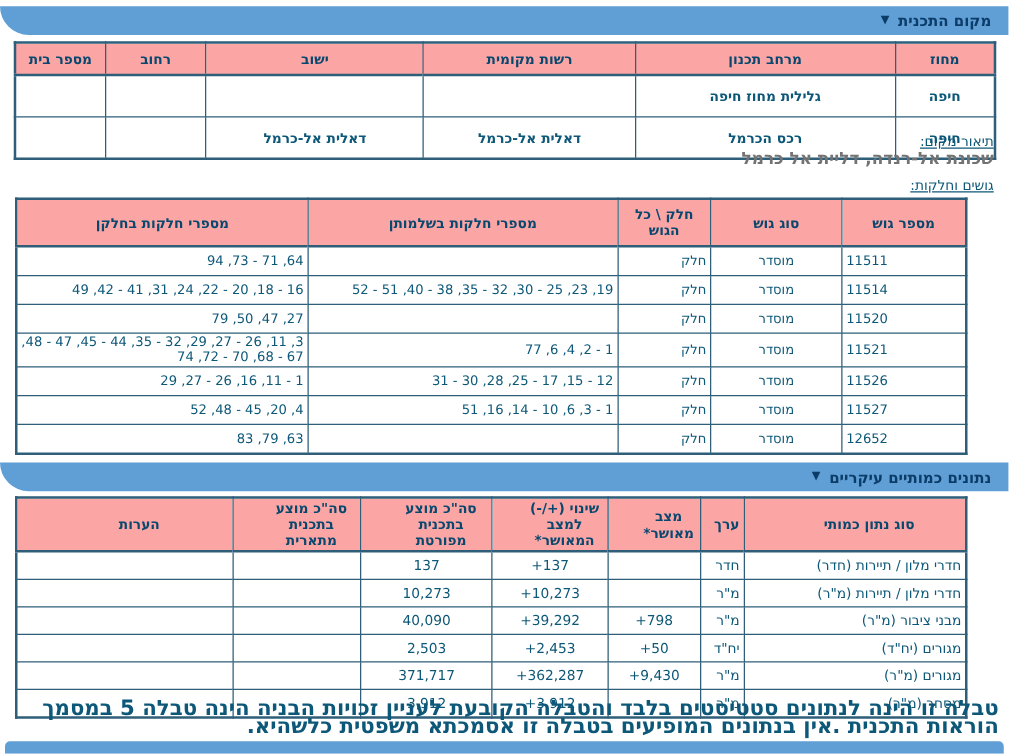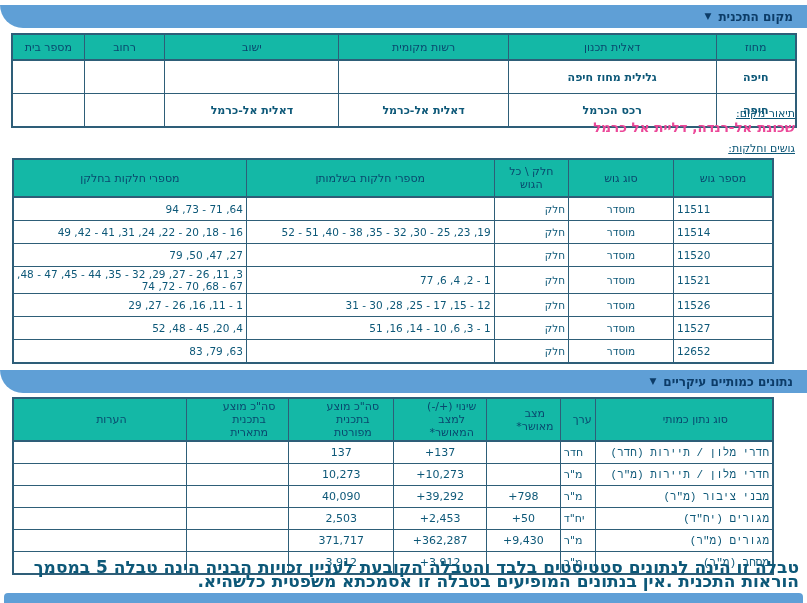--- a/index.html
+++ b/index.html
@@ -28,56 +28,56 @@
 
   
   table {
     border-collapse:collapse; table-layout:fixed;
     font-size:11px; color:#0d5878;
     position:absolute; background:#fff;
     border:2px solid #2e5e78;
   }
   th, td { border:1px solid #2e5e78; overflow:hidden; padding:1px 3px; vertical-align:middle; }
   thead th {
-    color:#09486e; font-weight:normal; text-align:center;
-    border-bottom:2px solid #2e5e78; background:#14b8a6;
+    color:#09486e; font-weight:bold; text-align:center;
+    border-bottom:2px solid #2e5e78; background:#fca5a5;
   }
 
   
   #loc-table { top:33px; right:10px; width:786px; }
   #loc-table thead th { height:22px; }
   #loc-table tbody td { height:30px; text-align:center;font-weight:bold; }
 
   
   .inline-label {
     position:absolute; right:12px; font-size:11px; color:#0d5878;
     text-decoration:underline; cursor:pointer;
   }
   #desc-label { top:107px;text-align:center; }
   #parcels-label { top:142px; }
   .place-desc {
     position:absolute; right:12px; top:119px;
-    font-size:13.5px; font-weight:bold; color:#ec4899;
+    font-size:13.5px; font-weight:bold; color:#737373;
   }
 
   
   #parcels-table { top:158px; right:33px; width:762px; }
   #parcels-table thead th { height:34px; }
   #parcels-table tbody td { height:20px; font-size:10.5px; }
   #parcels-table td.c-gush   { text-align:left; }
   #parcels-table td.c-type   { text-align:center; }
   #parcels-table td.c-part   { text-align:right; }
   #parcels-table td.c-list   { }
 
   
   #q-table { top:397px; right:33px; width:762px; }
   #q-table thead th { height:38px;padding-left:26px; }
   #q-table tbody td { height:19px;margin-top:36px; }
-  #q-table td.c-name { text-align:right;font-family:Liberation Mono, monospace; }
-  #q-table td.c-unit { text-align:left; }
+  #q-table td.c-name { text-align:right; }
+  #q-table td.c-unit { text-align:right; }
   #q-table td.c-num  { text-align:center; direction:ltr; }
   #q-table td.c-note { text-align:right; }
 
   .footnote {
     position:absolute; top:560px; right:8px; width:792px;
     font-size:17px; font-weight:bold; color:#0d5878;
     text-align:right; line-height:14px;
   }
 </style>
 </head>
@@ -95,21 +95,21 @@
       <col style="width:10.2%">
         <col style="width:26.5%">
         <col style="width:21.6%">
       <col style="width:22.2%">
         <col style="width:10.3%">
         <col style="width:9.2%">
     </colgroup>
     <thead>
       <tr>
         <th>מחוז</th>
-        <th>דאלית תכנון</th>
+        <th>מרחב תכנון</th>
         <th>רשות מקומית</th>
         <th>ישוב</th>
         <th>רחוב</th>
         <th>מספר בית</th>
       </tr>
     </thead>
     <tbody>
       <tr>
         <td>חיפה</td>
         <td>גלילית מחוז חיפה</td>

